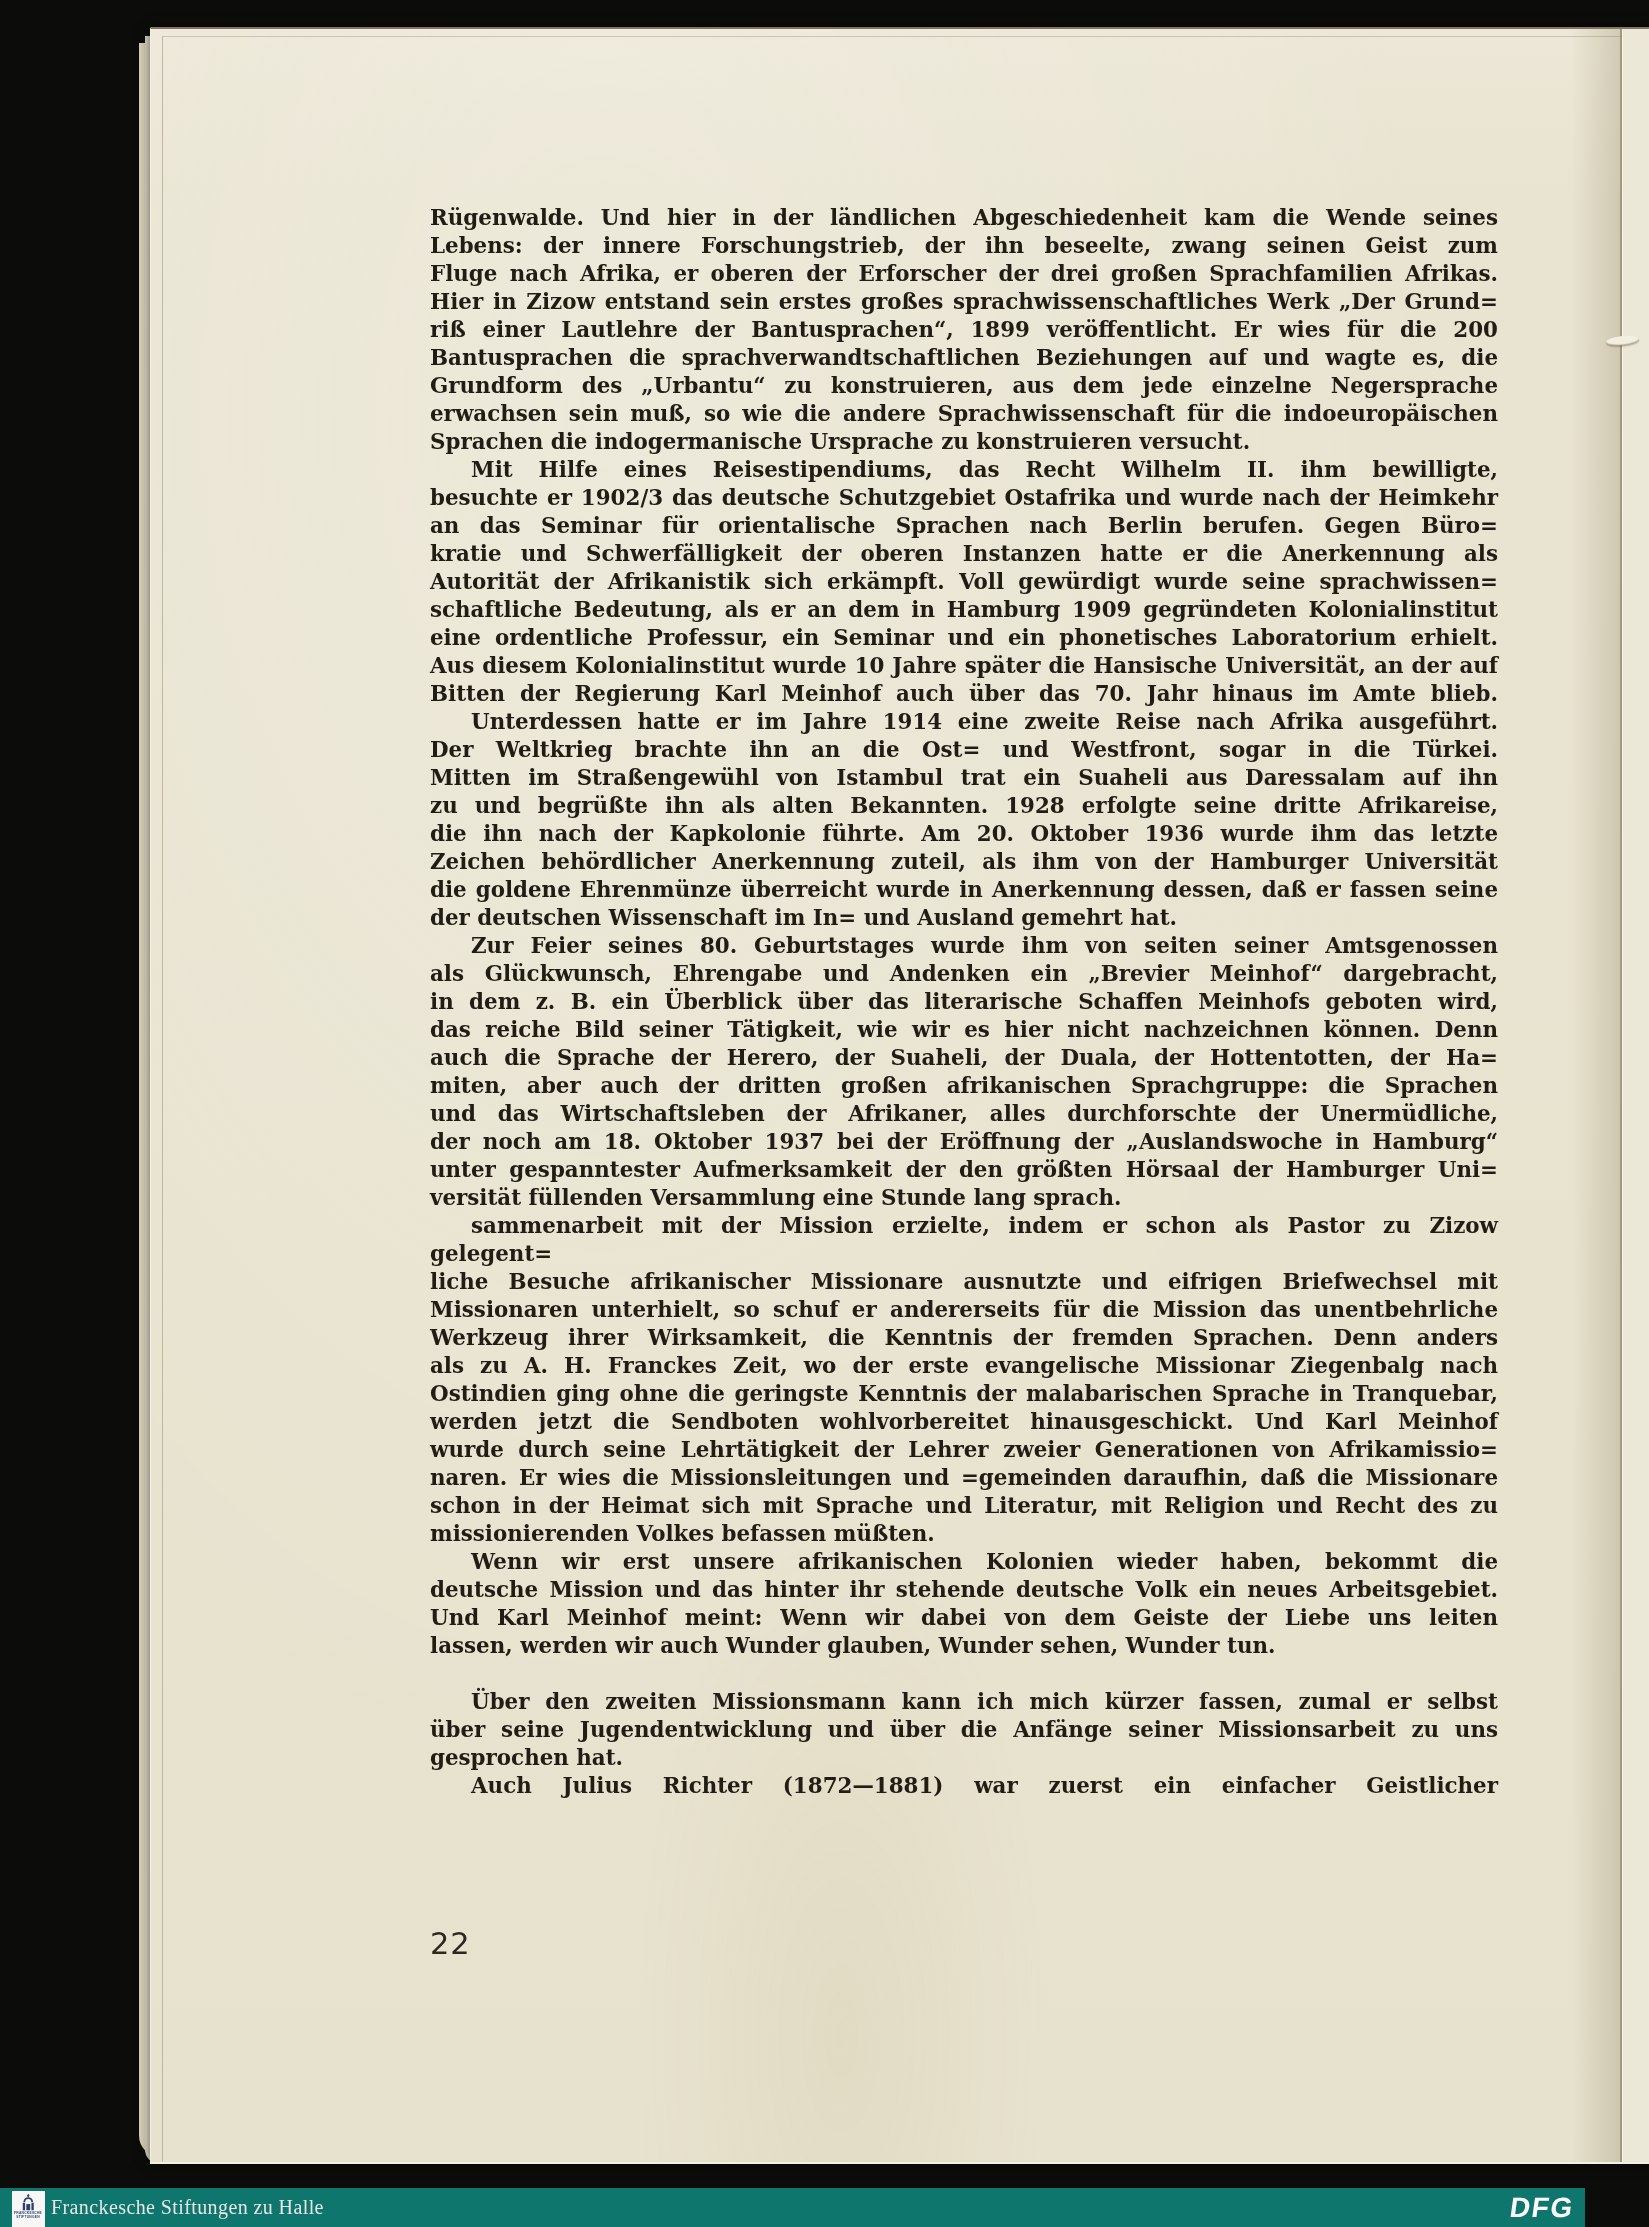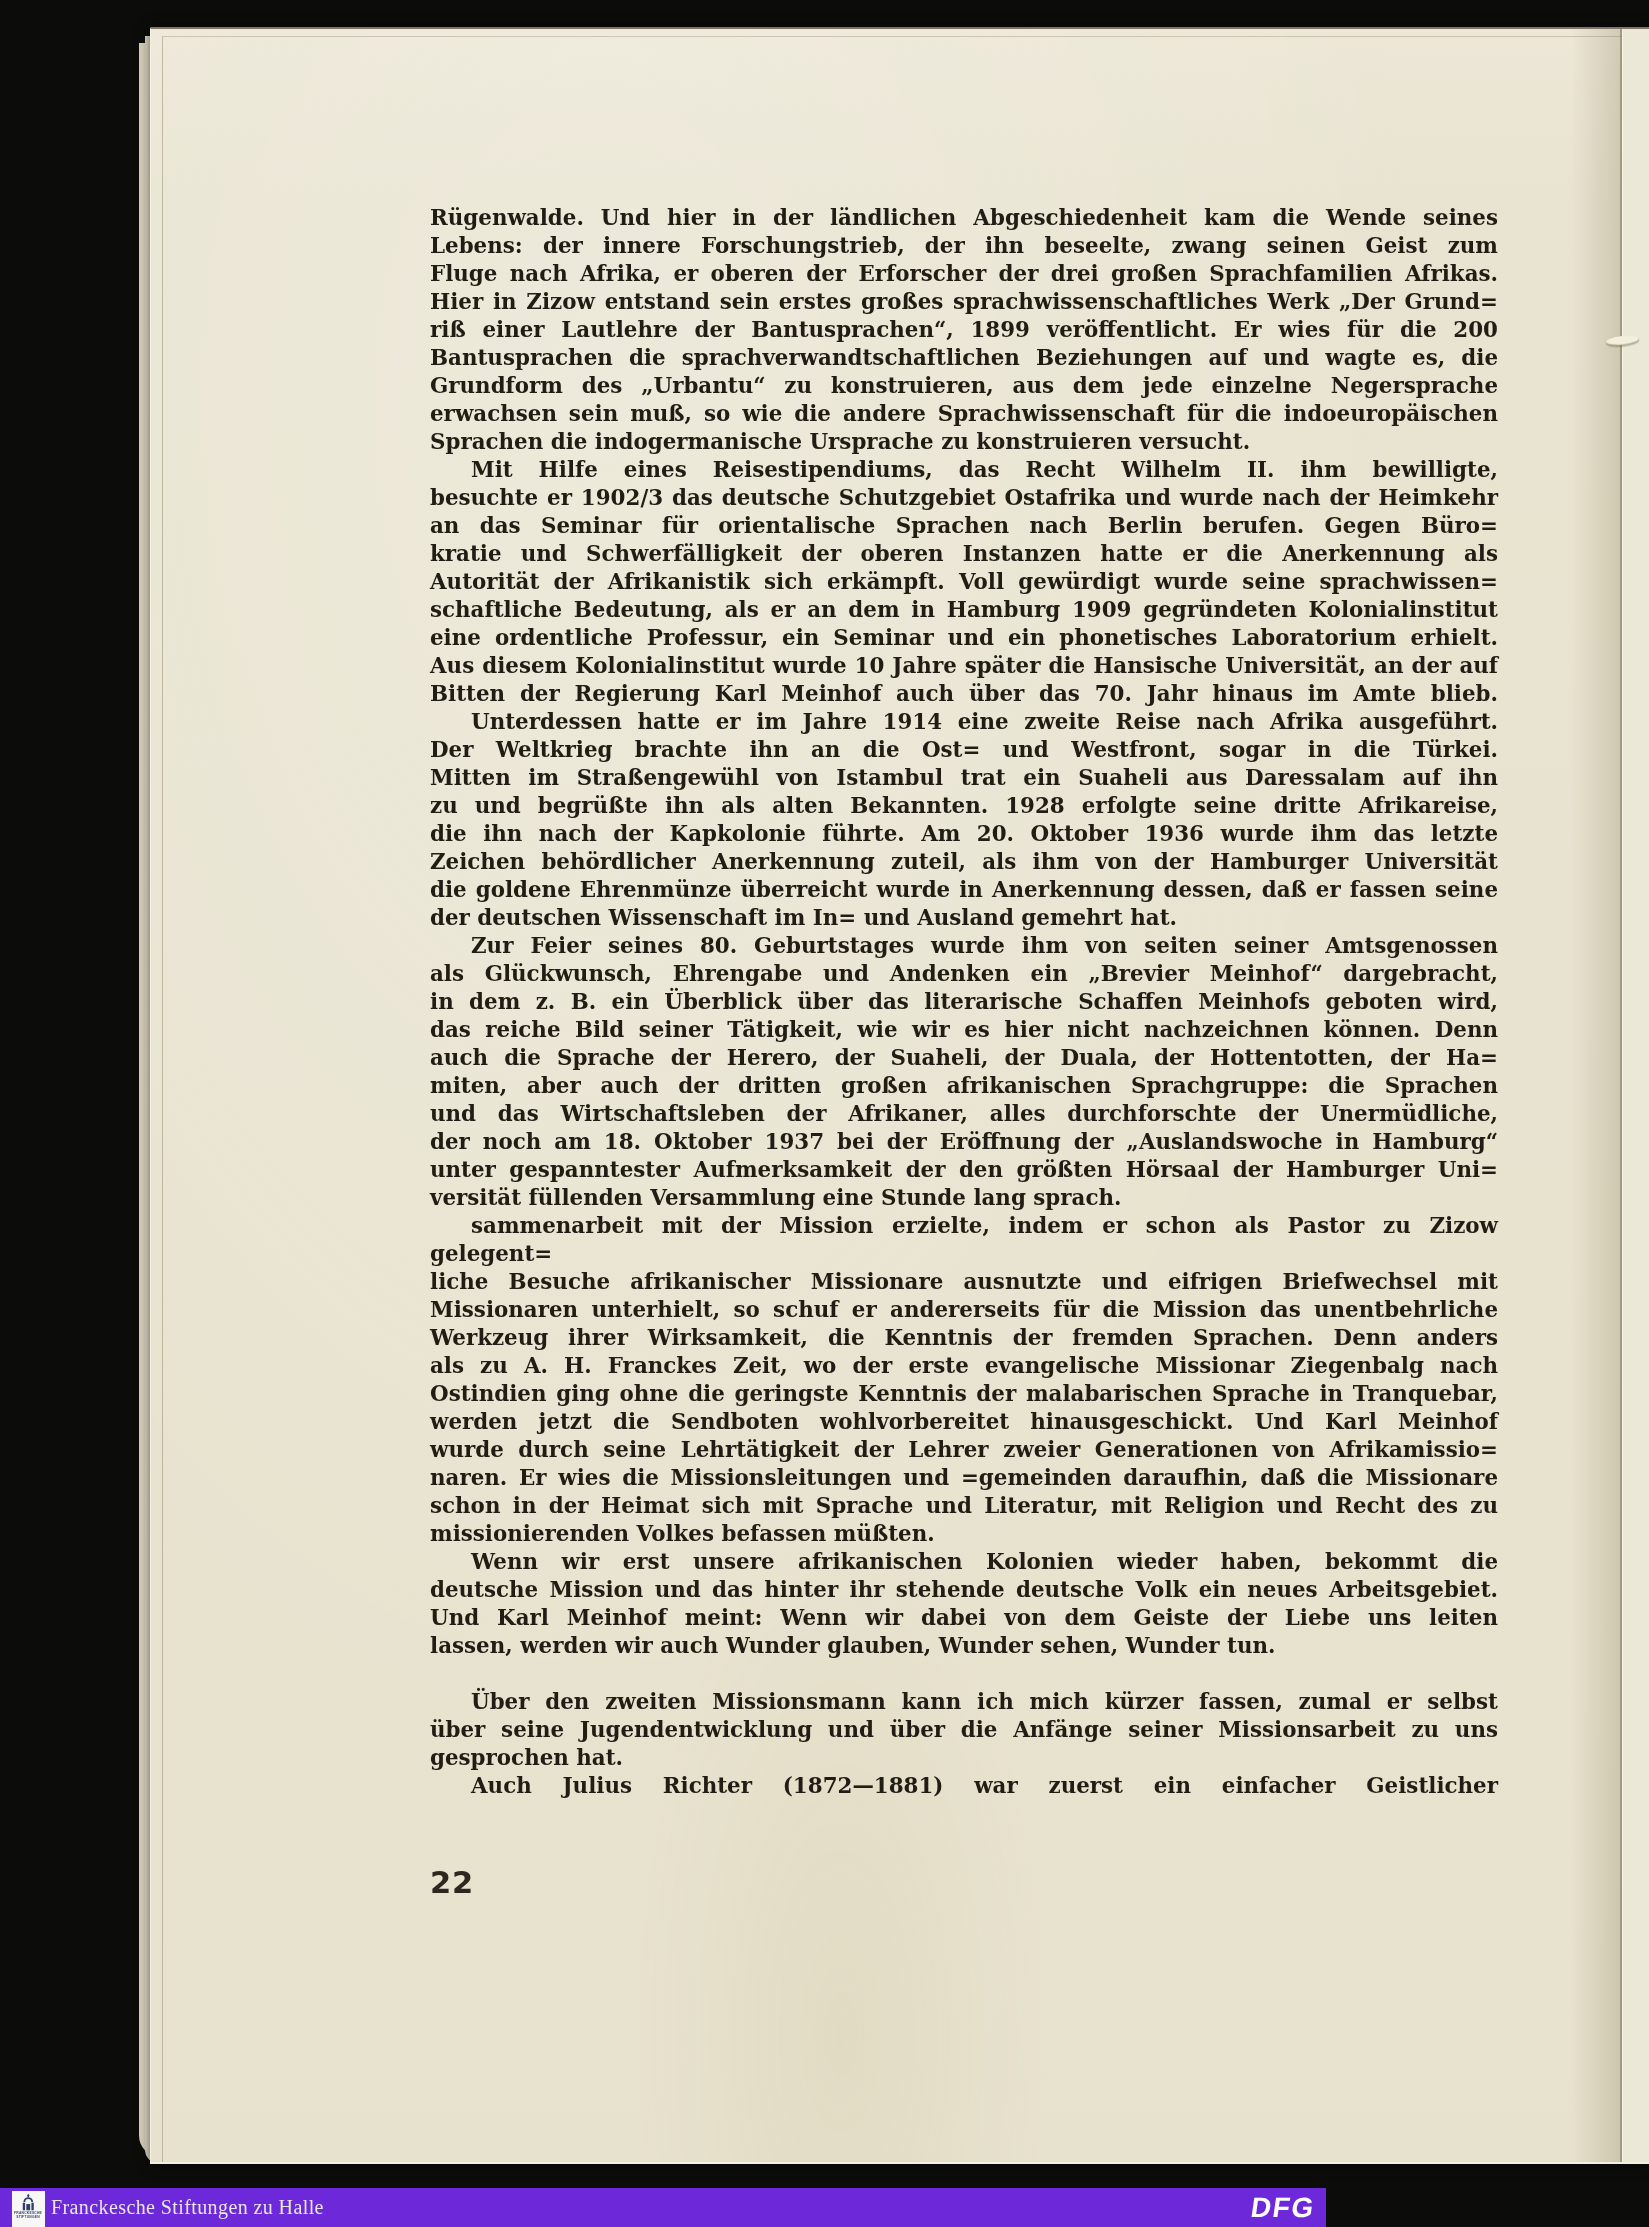--- a/index.html
+++ b/index.html
@@ -59,28 +59,28 @@
   .text-block {
     position:absolute; left:279px; top:175px; width:1068px;
     color:#211c14; font-size:21.4px; font-weight:600; line-height:28px;
   }
   .para { margin:0; }
   .para.gap { margin-top:28px; }
   .para.indent .line:first-child { text-indent:41px; }
   .line { text-align:left; }
   .line.jl { text-align:justify; text-align-last:justify; }
   .page-number {
-    position:absolute; left:279px; top:1836px;
+    position:absolute; left:279px; top:1897px;
     font-family:"DejaVu Sans","Liberation Sans",sans-serif;
-    font-weight:bold; font-size:30.5px; color:#2c2820; letter-spacing:0.8px;
+    font-weight:normal; font-size:30.5px; color:#2c2820; letter-spacing:0.8px;
   }
   
   .footer-bar {
-    position:absolute; left:0; top:2188px; width:1326px; height:40px;
-    background:#6d28d9;
+    position:absolute; left:0; top:2188px; width:1585px; height:40px;
+    background:#0f766e;
   }
   .logo-box {
     position:absolute; left:11.5px; top:2.5px; width:33px; height:37px;
     background:#f7f7f6; display:flex; flex-direction:column; align-items:center;
     overflow:hidden;
   }
   .logo-icon { margin-top:2.5px; width:16.5px; height:18px; }
   .logo-caption {
     display:flex; flex-direction:column; align-items:center;
     transform:scale(0.5); transform-origin:50% 0;

